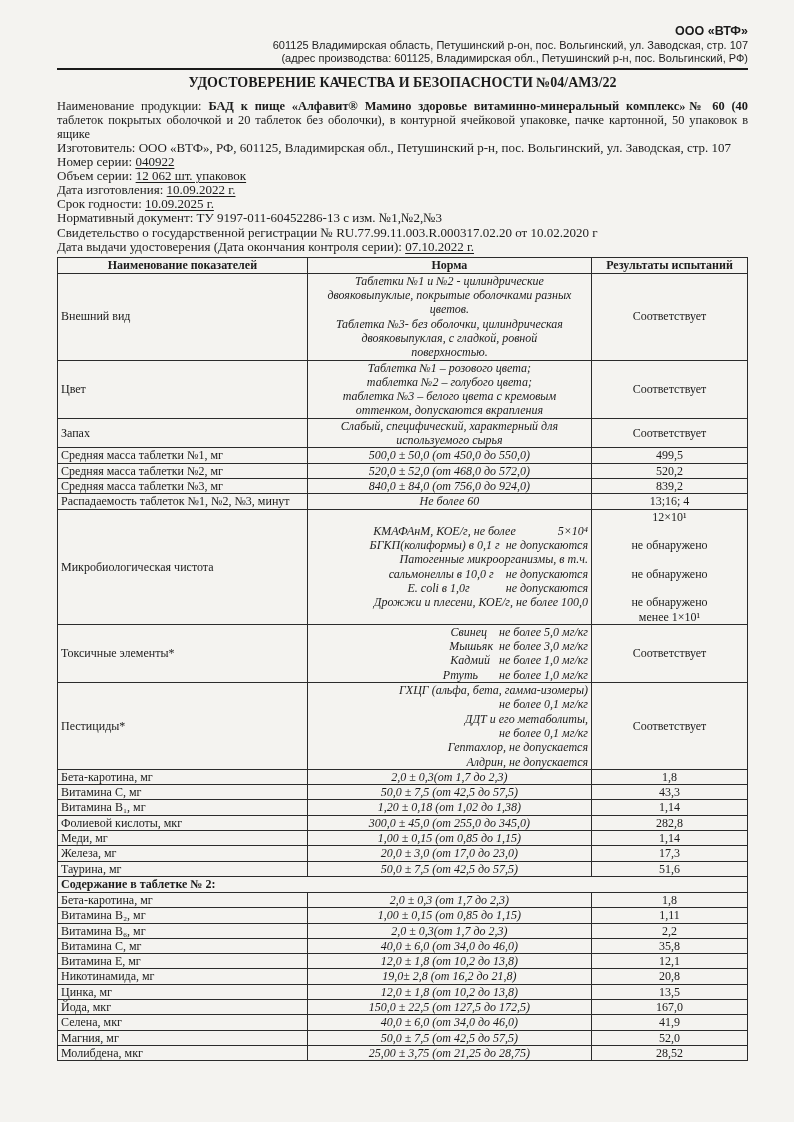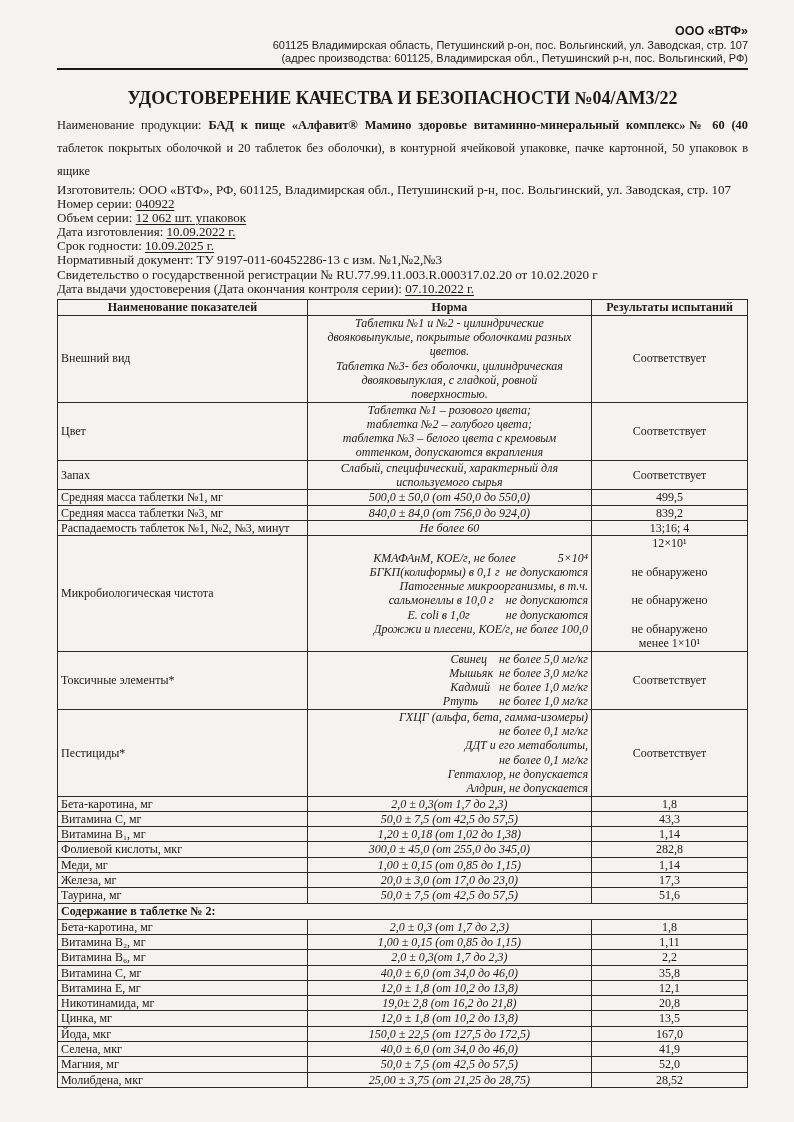--- a/index.html
+++ b/index.html
@@ -7,23 +7,23 @@
     width:794px;height:1122px;overflow:hidden;
     background:#f4f3f0;color:#1b1b1b;
     font-family:"Liberation Serif","DejaVu Serif",serif;
   }
   .page{padding:24px 46px 0 57px;}
   
   .letterhead{text-align:right;font-family:"Liberation Sans","DejaVu Sans",sans-serif;}
   .company{font-size:12.5px;font-weight:bold;line-height:15px;}
   .addr{font-size:11px;line-height:13px;color:#222;}
   .head-rule{border-bottom:2.5px solid #1a1a1a;margin-top:3px;}
-  .cert-title{text-align:center;font-weight:bold;font-size:18px;line-height:18px;margin:19px 0 7px 0;}
+  .cert-title{text-align:center;font-weight:bold;font-size:14px;line-height:18px;margin:4px 0 7px 0;}
   
-  .product{font-size:12.4px;line-height:23px;text-align:justify;}
+  .product{font-size:12.4px;line-height:14px;text-align:justify;}
   .product .pname{font-weight:bold;}
   .info-line{font-size:13px;line-height:14.1px;}
   .u{text-decoration:underline;text-underline-offset:2px;}
   
   table.spec{width:100%;border-collapse:collapse;margin-top:3px;font-size:12px;table-layout:fixed;}
   table.spec col.c1{width:36.2%;}
   table.spec col.c2{width:41.2%;}
   table.spec col.c3{width:22.6%;}
   table.spec th,table.spec td{border:1px solid #2b2b2b;padding:0 3px;line-height:14.3px;vertical-align:middle;}
   table.spec th{font-weight:bold;text-align:center;line-height:15px;margin-top:48px;}
@@ -97,20 +97,25 @@
           <td class="norm">Слабый, специфический, характерный для
 используемого сырья</td>
           <td class="result">Соответствует</td>
         </tr>
         <tr>
           <td class="name">Средняя масса таблетки №1, мг</td>
           <td class="norm">500,0 ± 50,0 (от 450,0 до 550,0)</td>
           <td class="result">499,5</td>
         </tr>
         <tr>
+          <td class="name">Средняя масса таблетки №2, мг</td>
+          <td class="norm">520,0 ± 52,0 (от 468,0 до 572,0)</td>
+          <td class="result">520,2</td>
+        </tr>
+        <tr>
           <td class="name">Средняя масса таблетки №3, мг</td>
           <td class="norm">840,0 ± 84,0 (от 756,0 до 924,0)</td>
           <td class="result">839,2</td>
         </tr>
         <tr>
           <td class="name">Распадаемость таблеток №1, №2, №3, минут</td>
           <td class="norm">Не более 60</td>
           <td class="result">13;16; 4</td>
         </tr>
         <tr>

